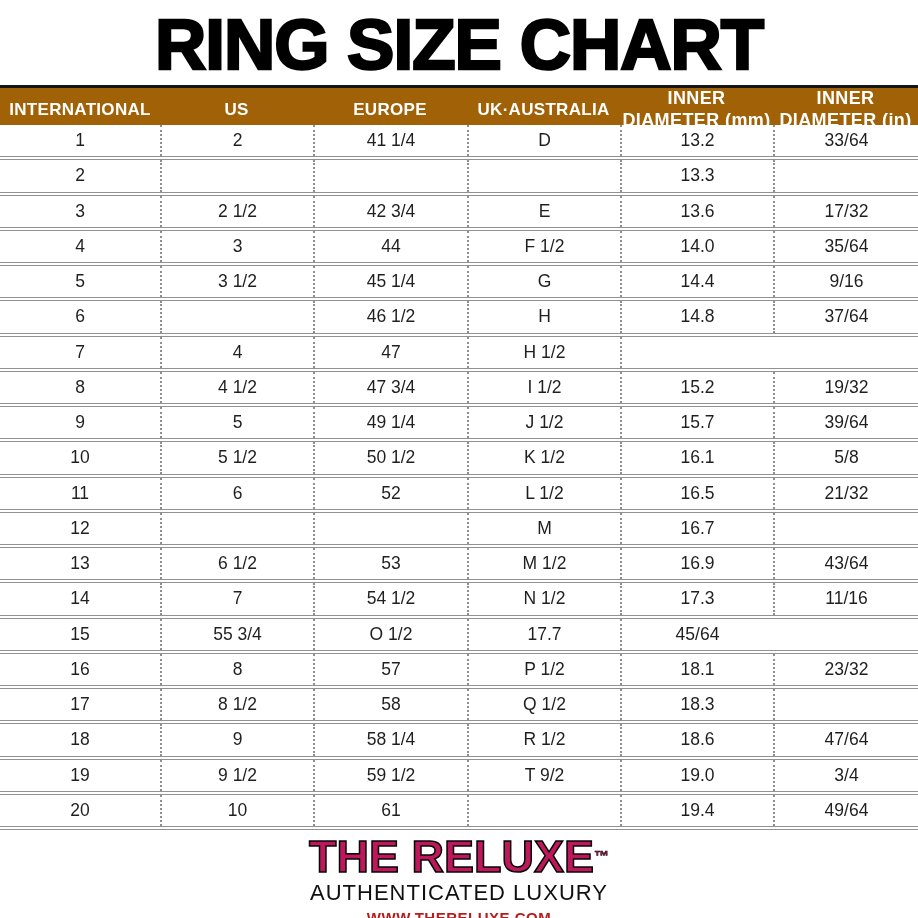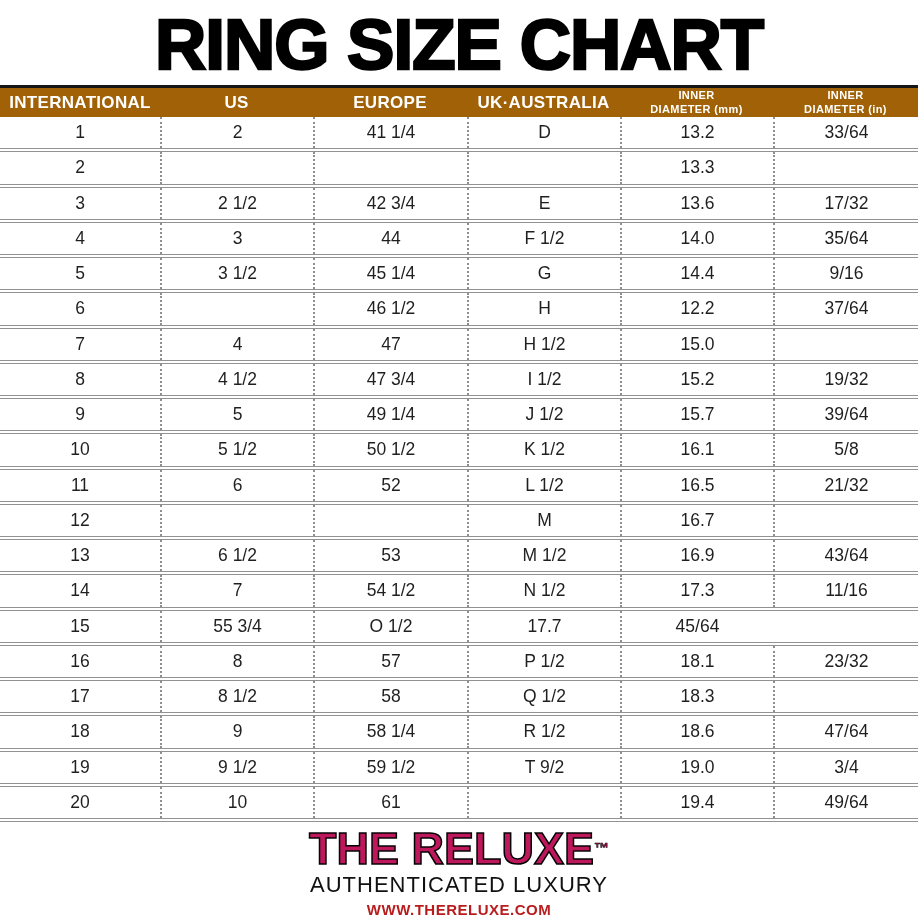--- a/index.html
+++ b/index.html
@@ -22,21 +22,21 @@
   .thead {
     display:grid;
     grid-template-columns:160px 153px 154px 153px 153px 145px;
     background:#a16207;
     border-top:3px solid #161616;
     height:40px;
     align-items:center;
     color:#ffffff;
   }
   .th { text-align:center; font-weight:700; font-size:17px; letter-spacing:0.3px; }
-  .th.small { font-size:11px; line-height:1.2; letter-spacing:0.4px; }
+  .th.small { font-size:18px; line-height:1.2; letter-spacing:0.4px; }
 
   
   .tbody { width:918px; }
   .tr {
     display:grid;
     grid-template-columns:160px 153px 154px 153px 153px 145px;
     height:35.25px;
     border-bottom:4px double #929292;
   }
   .td {
@@ -128,29 +128,28 @@
         <div class="td">45 1/4</div>
         <div class="td">G</div>
         <div class="td">14.4</div>
         <div class="td">9/16</div>
       </div>
       <div class="tr">
         <div class="td">6</div>
         <div class="td"></div>
         <div class="td">46 1/2</div>
         <div class="td">H</div>
-        <div class="td">12.2</div>
+        <div class="td">14.8</div>
         <div class="td">37/64</div>
       </div>
       <div class="tr">
         <div class="td">7</div>
         <div class="td">4</div>
         <div class="td">47</div>
         <div class="td">H 1/2</div>
-        <div class="td">15.0</div>
         <div class="td"></div>
       </div>
       <div class="tr">
         <div class="td">8</div>
         <div class="td">4 1/2</div>
         <div class="td">47 3/4</div>
         <div class="td">I 1/2</div>
         <div class="td">15.2</div>
         <div class="td">19/32</div>
       </div>

